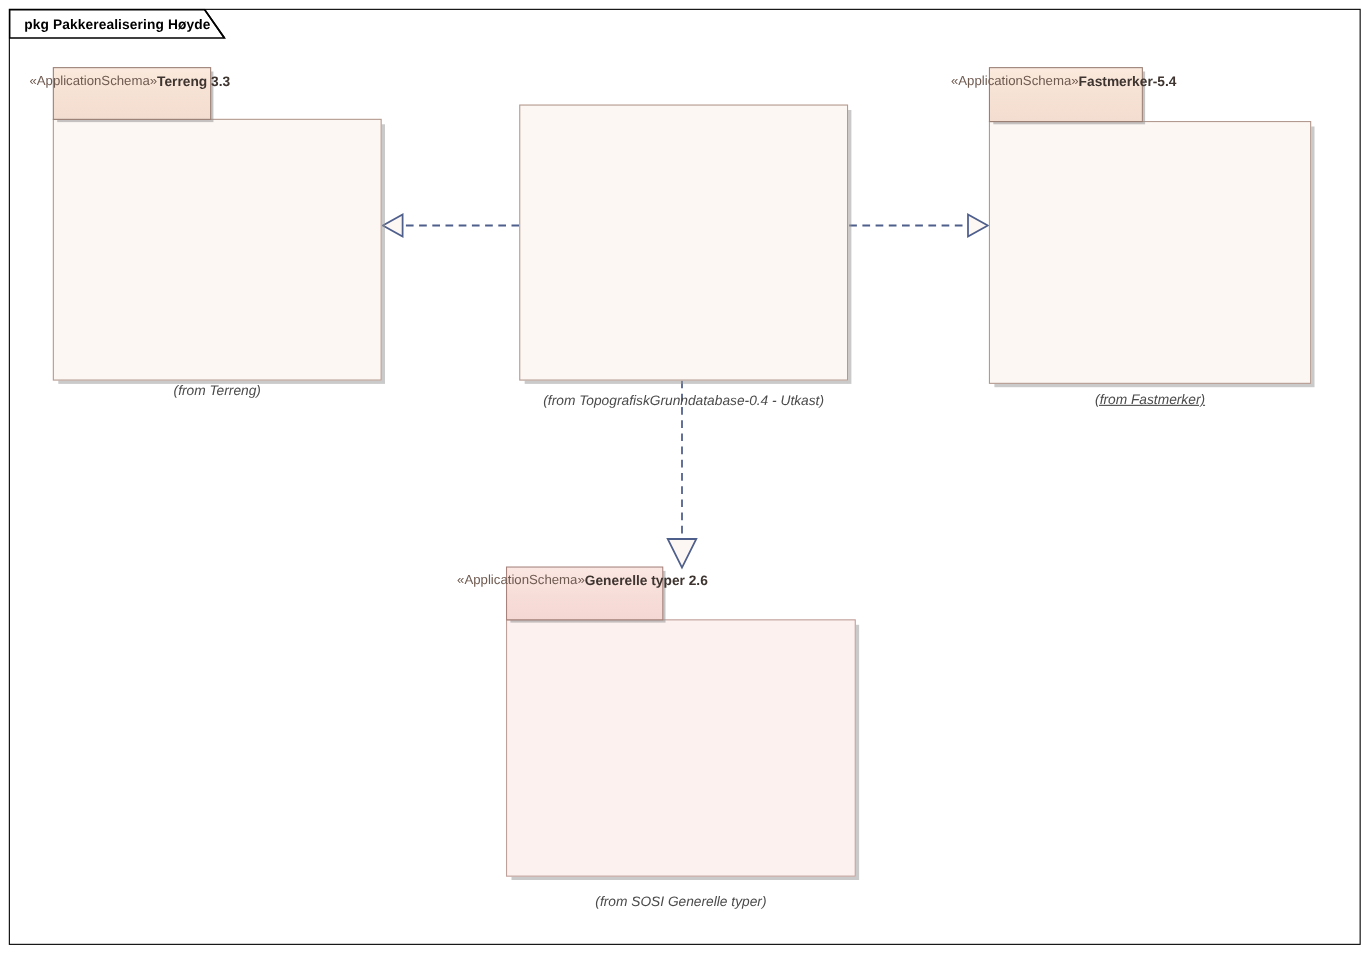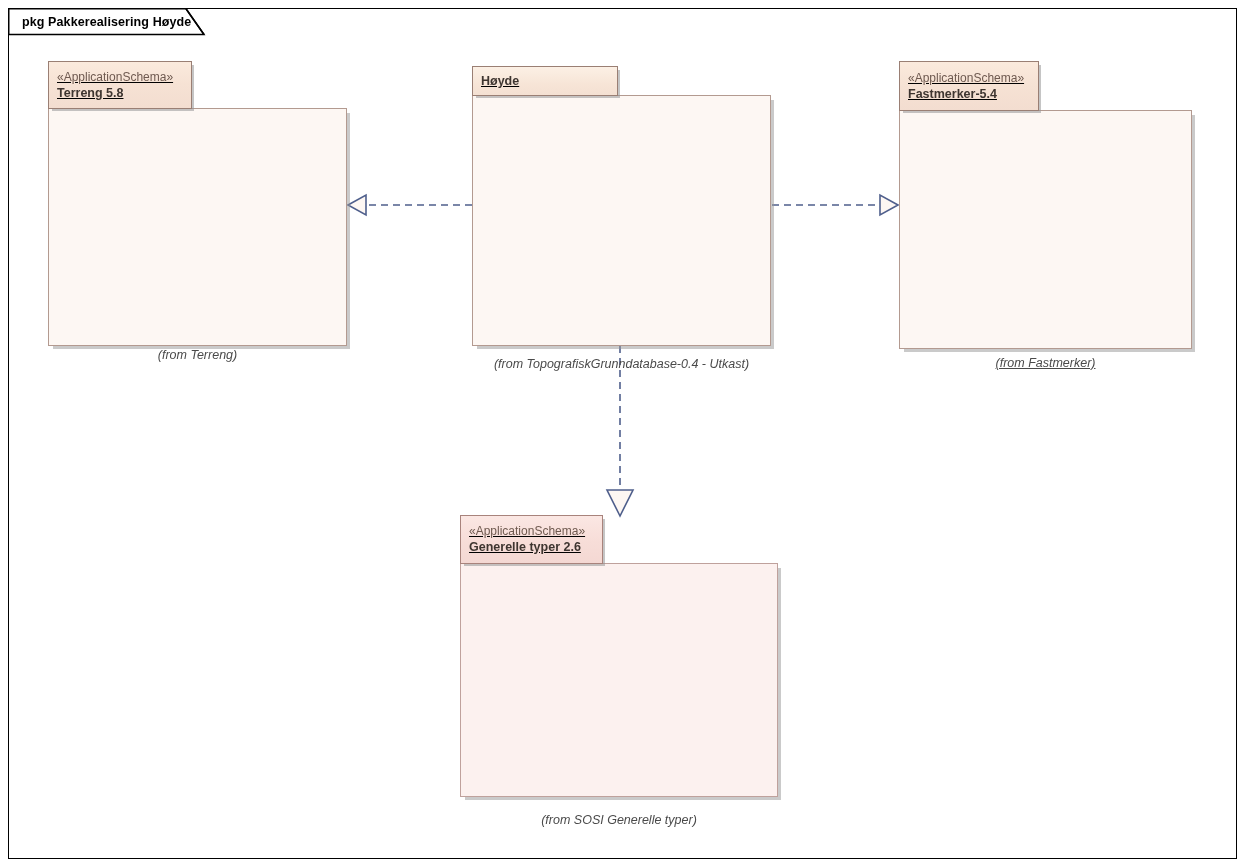--- a/index.html
+++ b/index.html
@@ -53,24 +53,22 @@
     position: absolute;
   }
   .pkg-tab {
     position: absolute;
     left: 0; top: 0;
     border: 1px solid #9a7f74;
     background: linear-gradient(to bottom, #fbeadd 0%, #f6e2d4 48%, #f3ddd0 100%);
     box-shadow: 3px 3px 0 -1px rgba(150,150,150,0.55);
     padding: 4px 12px 4px 8px;
     display: flex;
-    flex-direction: column;
     justify-content: center;
     z-index: 3;
-    text-decoration: underline;
   }
   .pkg-tab.plain {
     background: linear-gradient(to bottom, #fcf0e5 0%, #f7e5d7 60%, #f4e0d2 100%);
   }
   .pkg-tab.pinkish {
     background: linear-gradient(to bottom, #fbe7e3 0%, #f7ddd8 55%, #f4d8d3 100%);
     border-color: #a8837c;
   }
   .pkg-stereotype {
     font-size: 12px;
@@ -145,30 +143,27 @@
 
     <g>
       <line x1="620" y1="346" x2="620" y2="490" stroke="#4f5f8c" stroke-width="1.6" stroke-dasharray="7,5"></line>
       <path d="M620,516 L607,490 L633,490 Z" fill="#fdf7f3" stroke="#4f5f8c" stroke-width="1.6"></path>
     </g>
   </svg>
 
   <div class="pkg" style="left:48px; top:61px; width:310px; height:285px;">
     <div class="pkg-tab" style="width:144px; height:48px;">
       <span class="pkg-stereotype">«ApplicationSchema»</span>
-      <span class="pkg-name">Terreng 5.8</span>
+      <span class="pkg-name">Terreng 3.3</span>
     </div>
     <div class="pkg-body" style="left:0px; top:47px; width:299px; height:238px;"></div>
   </div>
   <div class="pkg-caption" style="left:48px; top:348px; width:299px;">(from Terreng)</div>
 
   <div class="pkg" style="left:472px; top:66px; width:310px; height:280px;">
-    <div class="pkg-tab plain" style="width:146px; height:30px;">
-      <span class="pkg-name">Høyde</span>
-    </div>
     <div class="pkg-body" style="left:0px; top:29px; width:299px; height:251px;"></div>
   </div>
   <div class="pkg-caption" style="left:472px; top:357px; width:299px;">(from TopografiskGrunndatabase-0.4 - Utkast)</div>
 
   <div class="pkg" style="left:899px; top:61px; width:300px; height:290px;">
     <div class="pkg-tab" style="width:140px; height:50px;">
       <span class="pkg-stereotype">«ApplicationSchema»</span>
       <span class="pkg-name">Fastmerker-5.4</span>
     </div>
     <div class="pkg-body" style="left:0px; top:49px; width:293px; height:239px;"></div>

